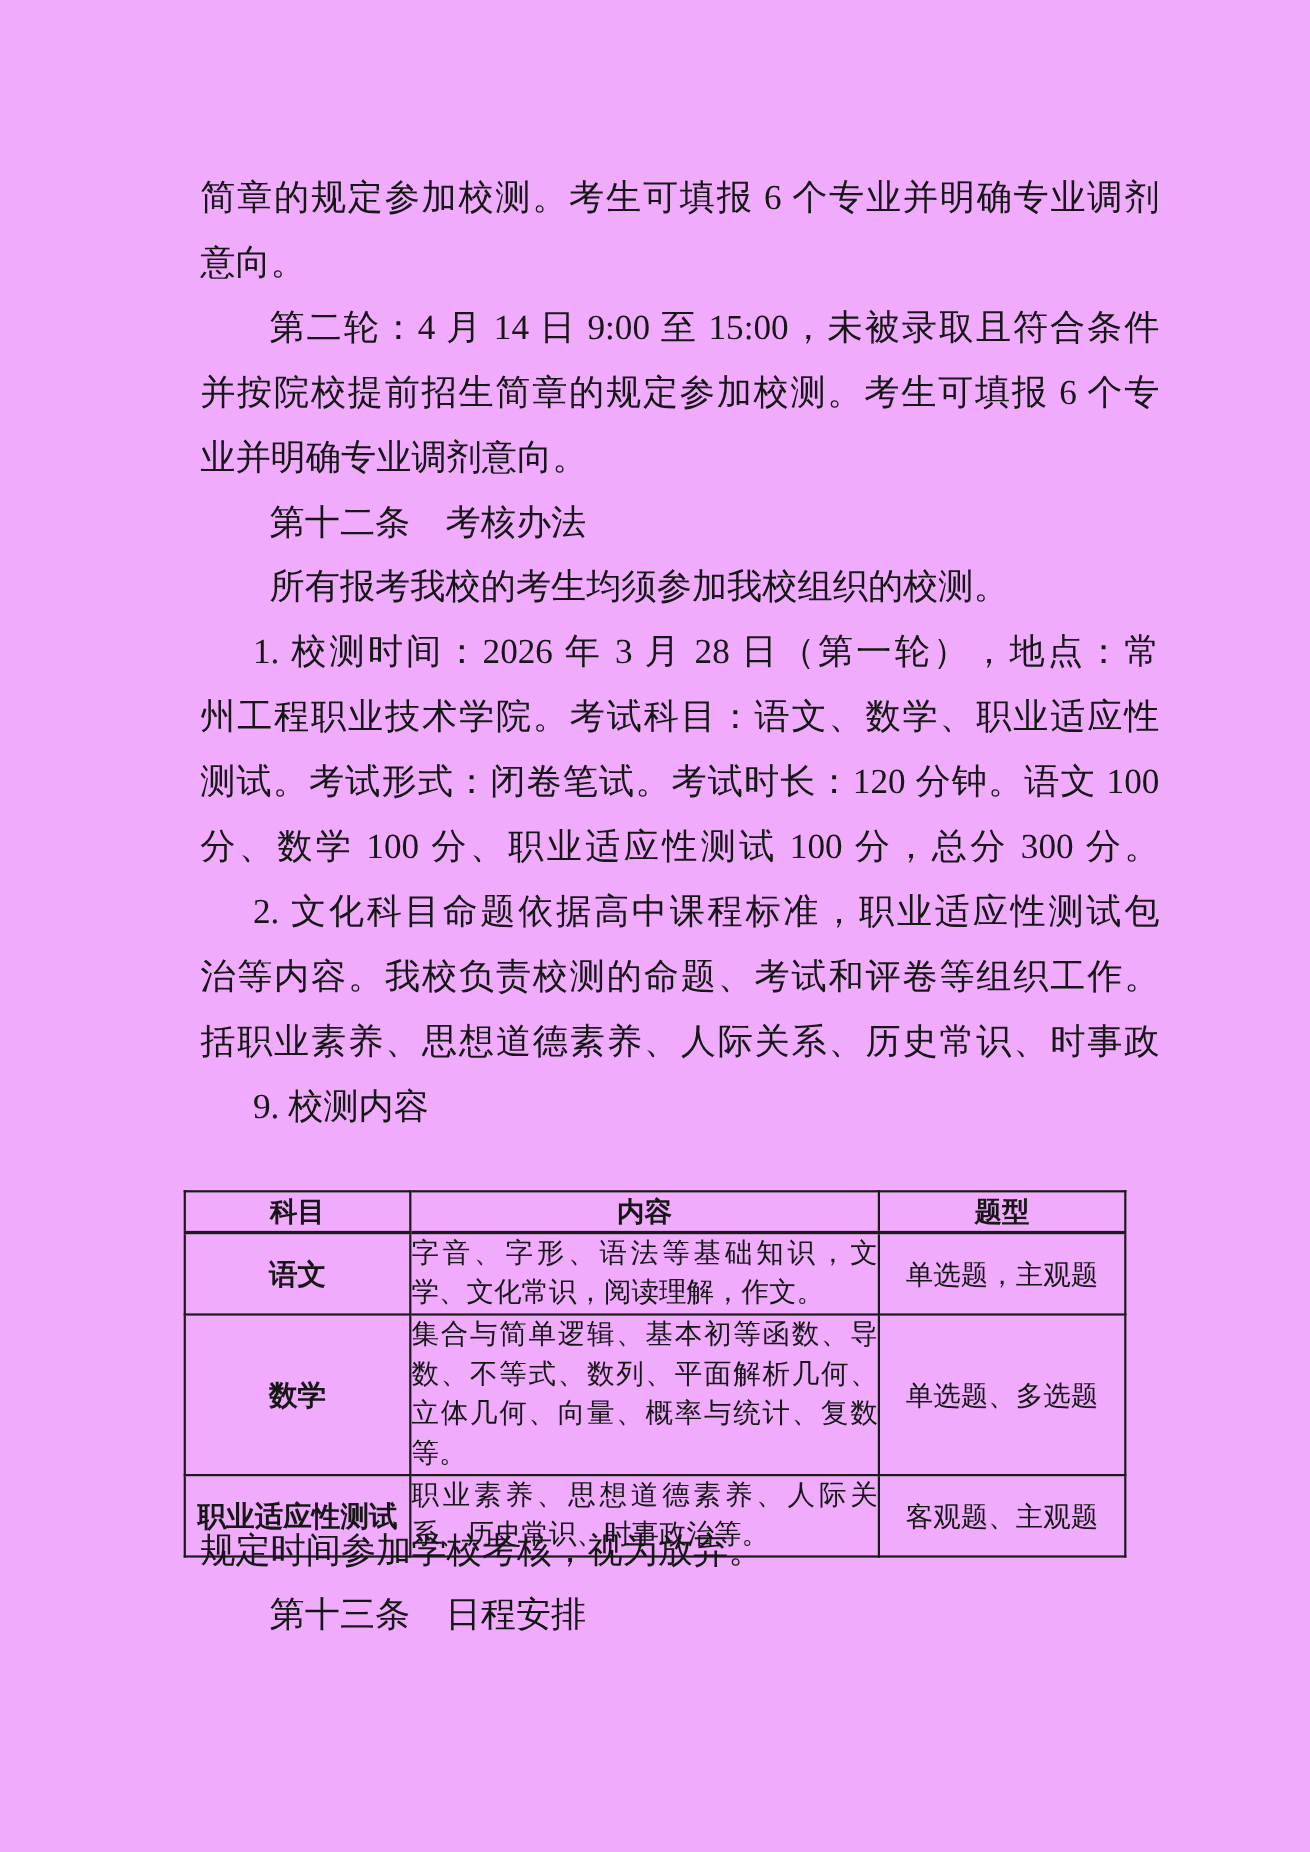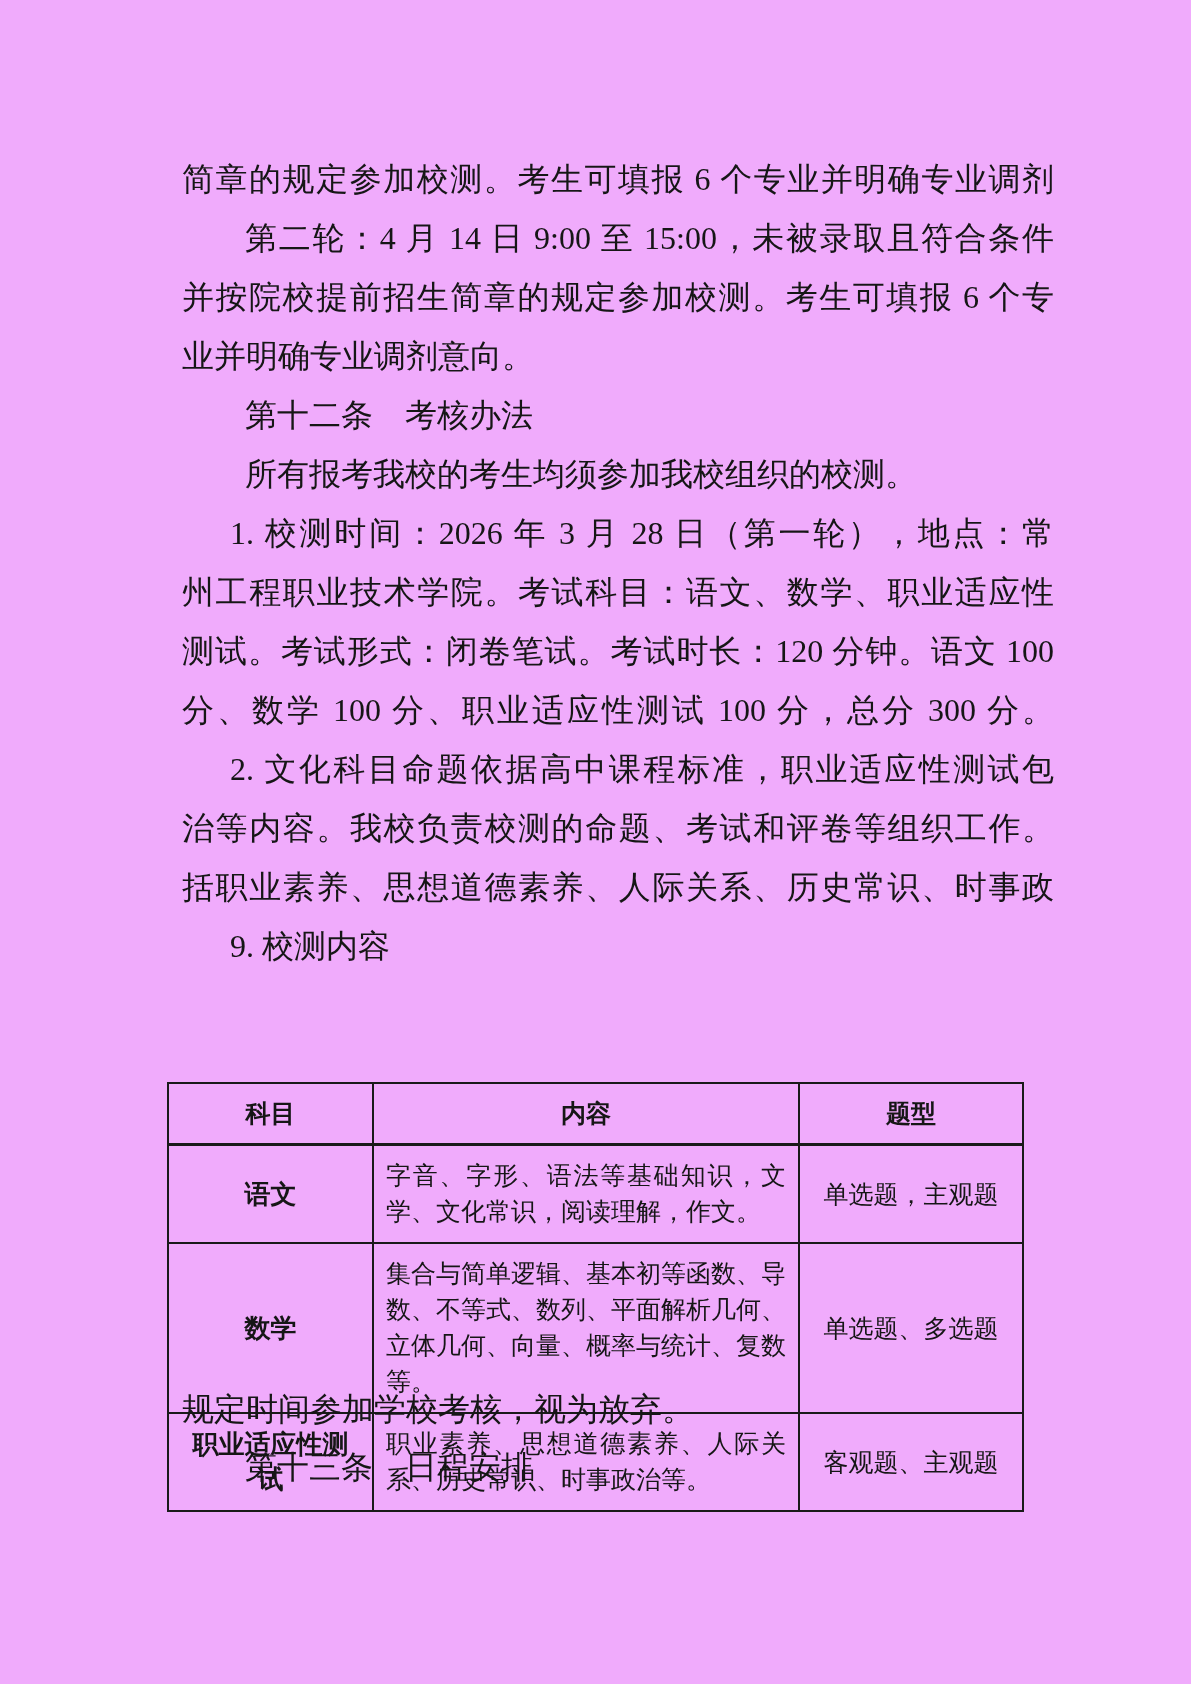--- a/index.html
+++ b/index.html
@@ -34,21 +34,21 @@
     position:absolute;
     left:167px;top:1082px;
     width:855px;
     border-collapse:collapse;
     table-layout:fixed;
     color:#161616;
   }
   .exam-table th,.exam-table td{
     border:2px solid #1a1a1a;
     vertical-align:middle;
-    padding:12px;
+    padding:0;
   }
   .exam-table thead th{
     height:35px;
     font-family:"Liberation Sans","DejaVu Sans",sans-serif;
     font-weight:bold;
     font-size:25px;
     text-align:center;
     border-bottom-width:3px;
   }
   .subject-cell{
@@ -72,20 +72,21 @@
   .row-2{height:108px;}
   .row-3{height:70px;margin-left:24px;}
 </style>
 </head>
 <body>
 
 <div class="page">
 
   <div class="text-block block-1">
     <div class="line jl">简章的规定参加校测。考生可填报 6 个专业并明确专业调剂</div>
+    <div class="line">意向。</div>
     <div class="line ip jl">第二轮：4 月 14 日 9:00 至 15:00，未被录取且符合条件</div>
     <div class="line jl">并按院校提前招生简章的规定参加校测。考生可填报 6 个专</div>
     <div class="line">业并明确专业调剂意向。</div>
     <div class="line ip">第十二条　考核办法</div>
     <div class="line ip">所有报考我校的考生均须参加我校组织的校测。</div>
     <div class="line in jl">1. 校测时间：2026 年 3 月 28 日（第一轮），地点：常</div>
     <div class="line jl">州工程职业技术学院。考试科目：语文、数学、职业适应性</div>
     <div class="line jl">测试。考试形式：闭卷笔试。考试时长：120 分钟。语文 100</div>
     <div class="line jl">分、数学 100 分、职业适应性测试 100 分，总分 300 分。</div>
     <div class="line in jl">2. 文化科目命题依据高中课程标准，职业适应性测试包</div>

